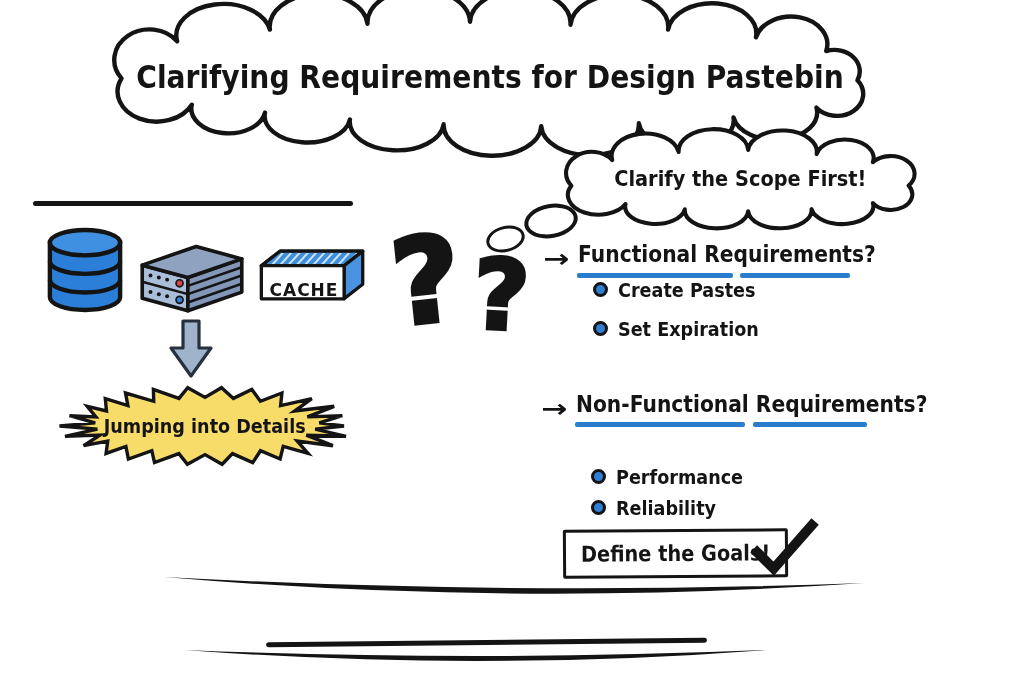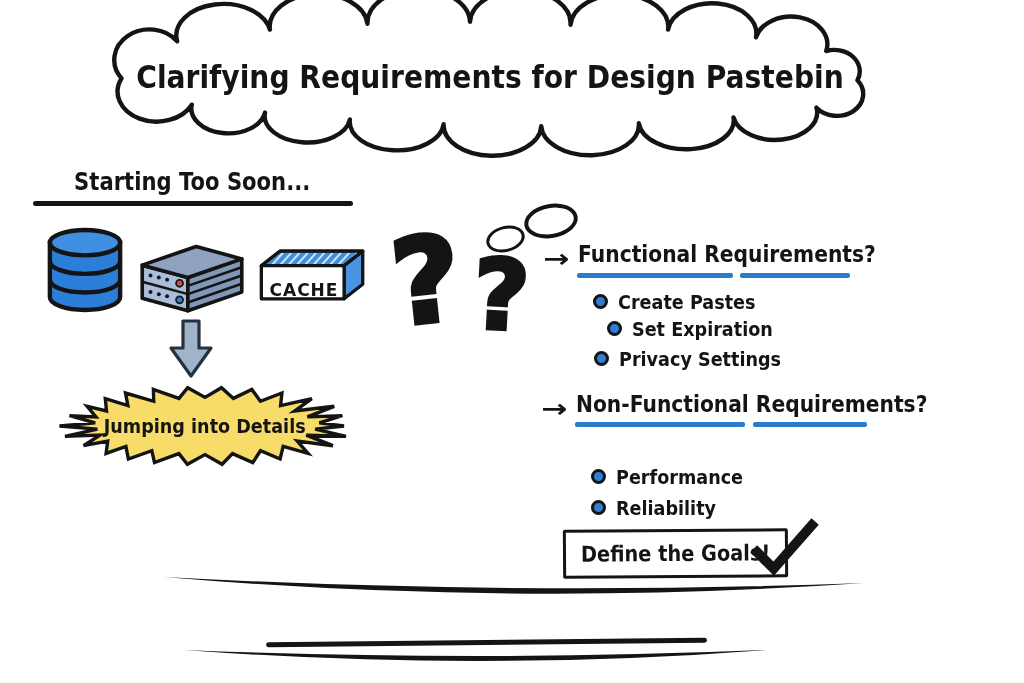--- a/index.html
+++ b/index.html
@@ -73,23 +73,20 @@
 
   <div style="position:absolute;left:92px;top:12px;width:795px;height:122px;">
     <svg width="795" height="122" viewBox="0 0 790 125">
       <path class="cloud-path" d="M18,68 A30,26 0 0 1 75,30 A45,30 0 0 1 170,18 A48,32 0 0 1 270,12 A50,33 0 0 1 375,10 A50,33 0 0 1 478,13 A48,32 0 0 1 578,18 A44,30 0 0 1 668,26 A34,26 0 0 1 740,40 A26,22 0 0 1 772,70 A24,20 0 0 1 730,98 A40,26 0 0 1 645,108 A46,28 0 0 1 548,114 A48,30 0 0 1 448,117 A48,30 0 0 1 348,115 A46,28 0 0 1 252,110 A42,26 0 0 1 165,103 A36,24 0 0 1 90,95 A26,20 0 0 1 18,68 Z"></path>
     </svg>
     <div class="center" style="left:0;top:4px;width:100%;height:100%;">
       <span class="hw title-text">Clarifying Requirements for Design Pastebin</span>
     </div>
   </div>
 
-  <div class="center" style="left:30px;top:163px;width:325px;height:38px;">
-    <span class="hw left-heading">Starting Too Soon...</span>
-  </div>
   <div class="rule" style="left:33px;top:201px;width:320px;height:5px;"></div>
 
   <svg style="left:45px;top:226px;" width="80" height="88" viewBox="0 0 82 88">
     <path class="db-body" d="M5,16 v56 a36,13 0 0 0 72,0 v-56 Z"></path>
     <path class="db-sep" d="M5,35 a36,13 0 0 0 72,0"></path>
     <path class="db-sep" d="M5,54 a36,13 0 0 0 72,0"></path>
     <ellipse class="db-top" cx="41" cy="16" rx="36" ry="13"></ellipse>
   </svg>
 
   <svg style="left:136px;top:238px;" width="112" height="75" viewBox="0 0 108 72">
@@ -140,37 +137,41 @@
       <span class="hw star-label">Jumping into Details</span>
     </div>
   </div>
 
   <div class="qmark qmark1">?</div>
   <div class="qmark qmark2">?</div>
 
   <div class="bubble" style="left:486px;top:226px;width:33px;height:20px;transform:rotate(-14deg);"></div>
   <div class="bubble" style="left:524px;top:204px;width:46px;height:26px;border-width:4px;transform:rotate(-10deg);"></div>
 
+  <div style="position:absolute;left:556px;top:139px;width:368px;height:78px;">
+    <svg width="368" height="78" viewBox="0 0 360 75">
+      <path class="cloud-path thin" d="M15,45 A22,18 0 0 1 55,20 A30,20 0 0 1 120,12 A32,20 0 0 1 188,10 A32,20 0 0 1 255,14 A28,18 0 0 1 310,22 A20,15 0 0 1 345,45 A18,13 0 0 1 310,62 A26,15 0 0 1 250,68 A28,16 0 0 1 188,70 A28,16 0 0 1 126,68 A26,15 0 0 1 68,63 A20,13 0 0 1 15,45 Z"></path>
+    </svg>
+    <div class="center" style="left:0;top:0;width:100%;height:100%;">
+      <span class="hw thought-text">Clarify the Scope First!</span>
+    </div>
+  </div>
 
   <span class="sec-arrow" style="left:543px;top:246px;">→</span>
   <span class="hw ol sec-heading" style="left:578px;top:240px;">Functional Requirements?</span>
   <div class="blue-line" style="left:577px;top:273px;width:156px;"></div>
   <div class="blue-line" style="left:740px;top:273px;width:110px;"></div>
 
-  <div class="item" style="left:593px;top:288px;text-align:center;">
+  <div class="item" style="left:593px;top:276px;text-align:center;">
     <span class="bullet"></span>
     <span class="hw ol item-label">Create Pastes</span>
   </div>
-  <div class="item" style="left:607px;top:315px;">
+  <div class="item" style="left:593px;top:315px;">
     <span class="bullet"></span>
     <span class="hw ol item-label">Set Expiration</span>
-  </div>
-  <div class="item" style="left:594px;top:345px;">
-    <span class="bullet"></span>
-    <span class="hw ol item-label">Privacy Settings</span>
   </div>
 
   <span class="sec-arrow" style="left:541px;top:396px;">→</span>
   <span class="hw ol sec-heading" style="left:576px;top:390px;">Non-Functional Requirements?</span>
   <div class="blue-line" style="left:575px;top:422px;width:170px;"></div>
   <div class="blue-line" style="left:753px;top:422px;width:114px;"></div>
 
   <div class="item" style="left:591px;top:494px;">
     <span class="bullet"></span>
     <span class="hw ol item-label">Reliability</span>

